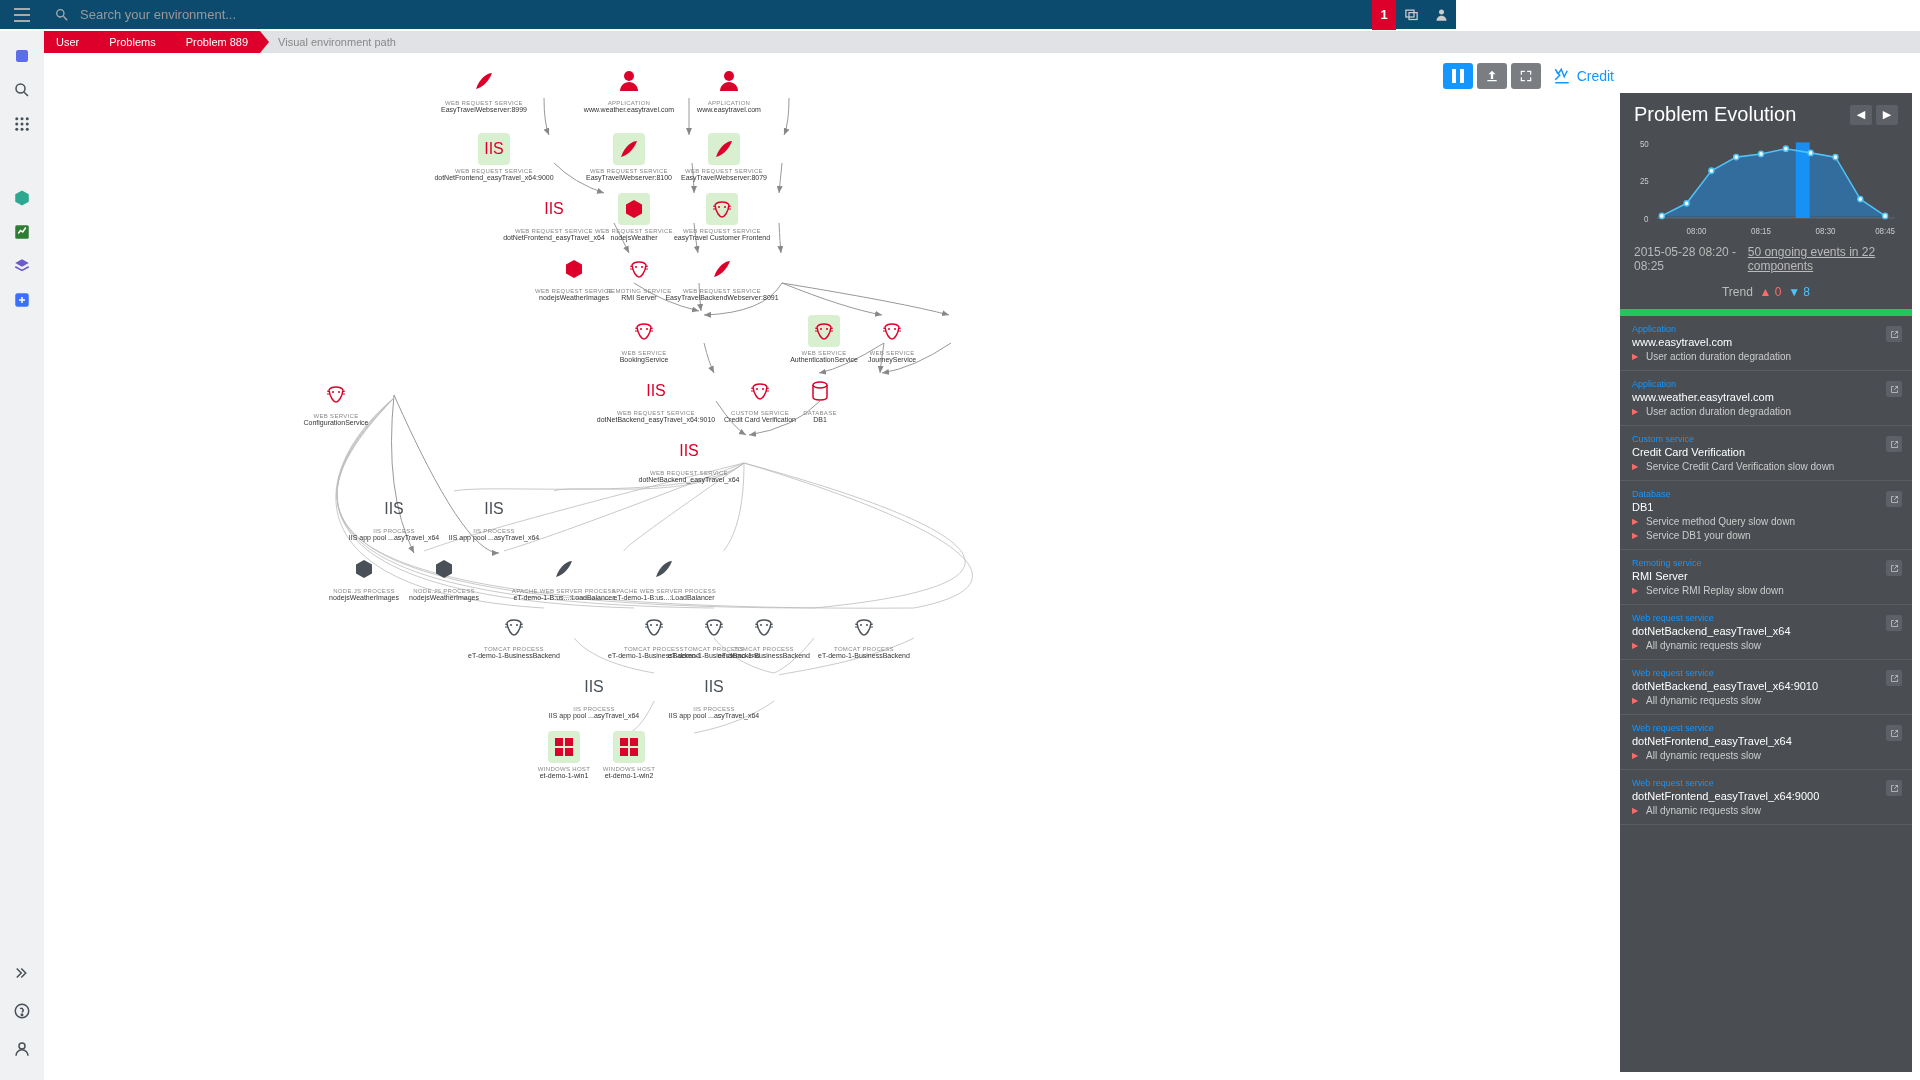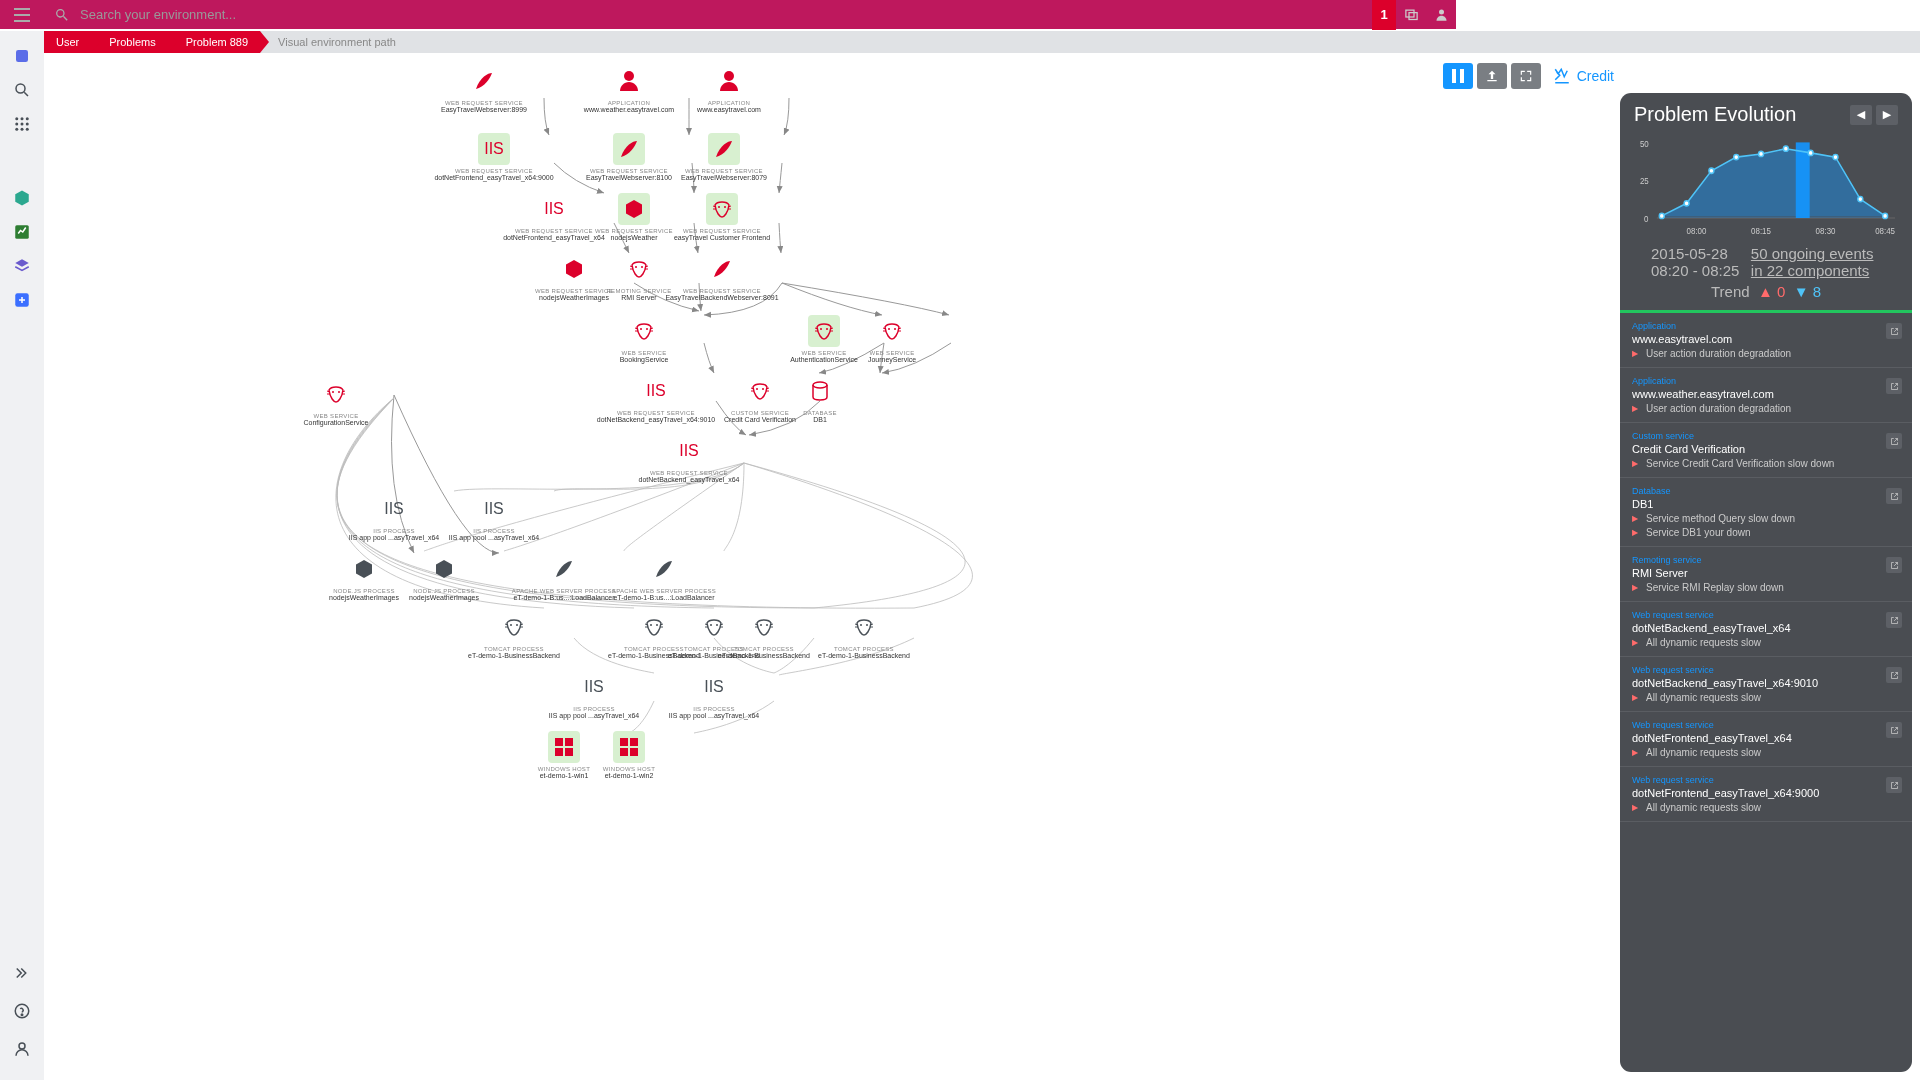--- a/index.html
+++ b/index.html
@@ -1,17 +1,17 @@
 <!DOCTYPE html>
 <html><head>
 <meta charset="utf-8">
 <style>
 *{margin:0;padding:0;box-sizing:border-box;font-family:-apple-system,BlinkMacSystemFont,'Segoe UI',Arial,sans-serif}
 html,body{width:1456px;height:816px;overflow:hidden;background:#fff}
-.header{height:29px;background:#be185d;display:flex;align-items:center;color:#fff;position:relative}
+.header{height:29px;background:#0c4a6e;display:flex;align-items:center;color:#fff;position:relative}
 .hamburger{width:44px;height:31px;display:flex;align-items:center;justify-content:center;cursor:pointer}
 .hamburger svg{width:16px;height:14px;fill:#aaa}
 .search-wrap{display:flex;align-items:center;flex:1;padding-left:10px}
 .search-ic{width:16px;height:16px;fill:#aaa;margin-right:10px}
 .search-inp{background:transparent;border:none;outline:none;color:#ccc;font-size:13px;width:400px}
 .search-inp::placeholder{color:#999}
 .header-right{display:flex;align-items:center;margin-left:auto}
 .badge-1{background:#dc002b;color:#fff;width:24px;height:31px;display:flex;align-items:center;justify-content:center;font-size:13px;font-weight:600}
 .hdr-btn{width:30px;height:31px;display:flex;align-items:center;justify-content:center;cursor:pointer}
 .hdr-btn svg{width:15px;height:15px;fill:#ccc}
@@ -31,32 +31,32 @@
 .bc-inactive::before{display:none}
 .canvas{position:absolute;left:44px;top:53px;right:0;bottom:0;background:#fff;overflow:hidden}
 .node{position:absolute;width:120px;display:flex;flex-direction:column;align-items:center;text-align:center;font-size:7px;color:#222}
 .node-ic{width:32px;height:32px;border-radius:4px;display:flex;align-items:center;justify-content:center;margin-bottom:2px;position:relative}
 .ic-app{background:#d8f0d0}
 .nt{font-size:6px;color:#888;text-transform:uppercase;letter-spacing:.3px;margin-top:1px}
 .nn{font-size:7px;color:#333;margin-top:0}
 .ctrl-btn{width:30px;height:26px;border-radius:3px;display:flex;align-items:center;justify-content:center;cursor:pointer;font-weight:bold}
 .ctrl-pause{background:#1496ff;color:#fff}
 .ctrl-gray{background:#7a7e83;color:#fff}
-.panel{position:absolute;right:8px;top:40px;width:292px;bottom:8px;background:#4a4d52;color:#fff;border-radius:11px;z-index:8;overflow:hidden;display:flex;flex-direction:column}
+.panel{position:absolute;right:8px;top:40px;width:292px;bottom:8px;background:#4a4d52;color:#fff;border-radius:0;z-index:8;overflow:hidden;display:flex;flex-direction:column}
 .panel-hdr{padding:10px 14px 4px;display:flex;align-items:center;justify-content:space-between}
 .panel-title{font-size:20px;font-weight:400}
 .panel-nav{display:flex;gap:4px}
 .pn-btn{width:22px;height:20px;background:#5d6066;border-radius:2px;display:flex;align-items:center;justify-content:center;cursor:pointer;font-size:11px}
 .panel-chart{height:105px;position:relative;margin:4px 12px 2px}
 .chart-svg{width:100%;height:100%}
-.panel-meta{font-size:15px;color:#bbb;padding:4px 31px 10px;border-bottom:3px solid #22c55e}
+.panel-meta{font-size:12px;color:#bbb;padding:4px 14px 10px;border-bottom:7px solid #22c55e}
 .panel-meta .line1{display:flex;gap:10px;align-items:center;justify-content:center}
 .panel-meta .line1 span:first-child{text-decoration:none}
 .panel-meta .line1 span:last-child{text-decoration:underline}
-.panel-meta .line2{text-align:center;margin-top:4px}
+.panel-meta .line2{text-align:center;margin-top:12px}
 .panel-meta .tri-up{color:#ff6b6b}
 .panel-meta .tri-dn{color:#4fc3f7}
 .panel-list{flex:1;overflow-y:auto}
 .p-item{padding:8px 12px;border-bottom:1px solid #5a5d62;position:relative}
 .p-cat{font-size:9px;color:#1496ff}
 .p-name{font-size:11px;color:#fff;margin-top:2px}
 .p-ev{font-size:10px;color:#ccc;margin-top:3px;padding-left:14px;position:relative}
 .p-ev::before{content:'▶';position:absolute;left:0;color:#ff6b6b;font-size:8px;top:1px}
 .p-link{position:absolute;right:10px;top:10px;width:16px;height:16px;background:#5d6066;border-radius:2px;display:flex;align-items:center;justify-content:center;cursor:pointer}
 .p-link svg{width:9px;height:9px;fill:none;stroke:#ccc;stroke-width:2}

